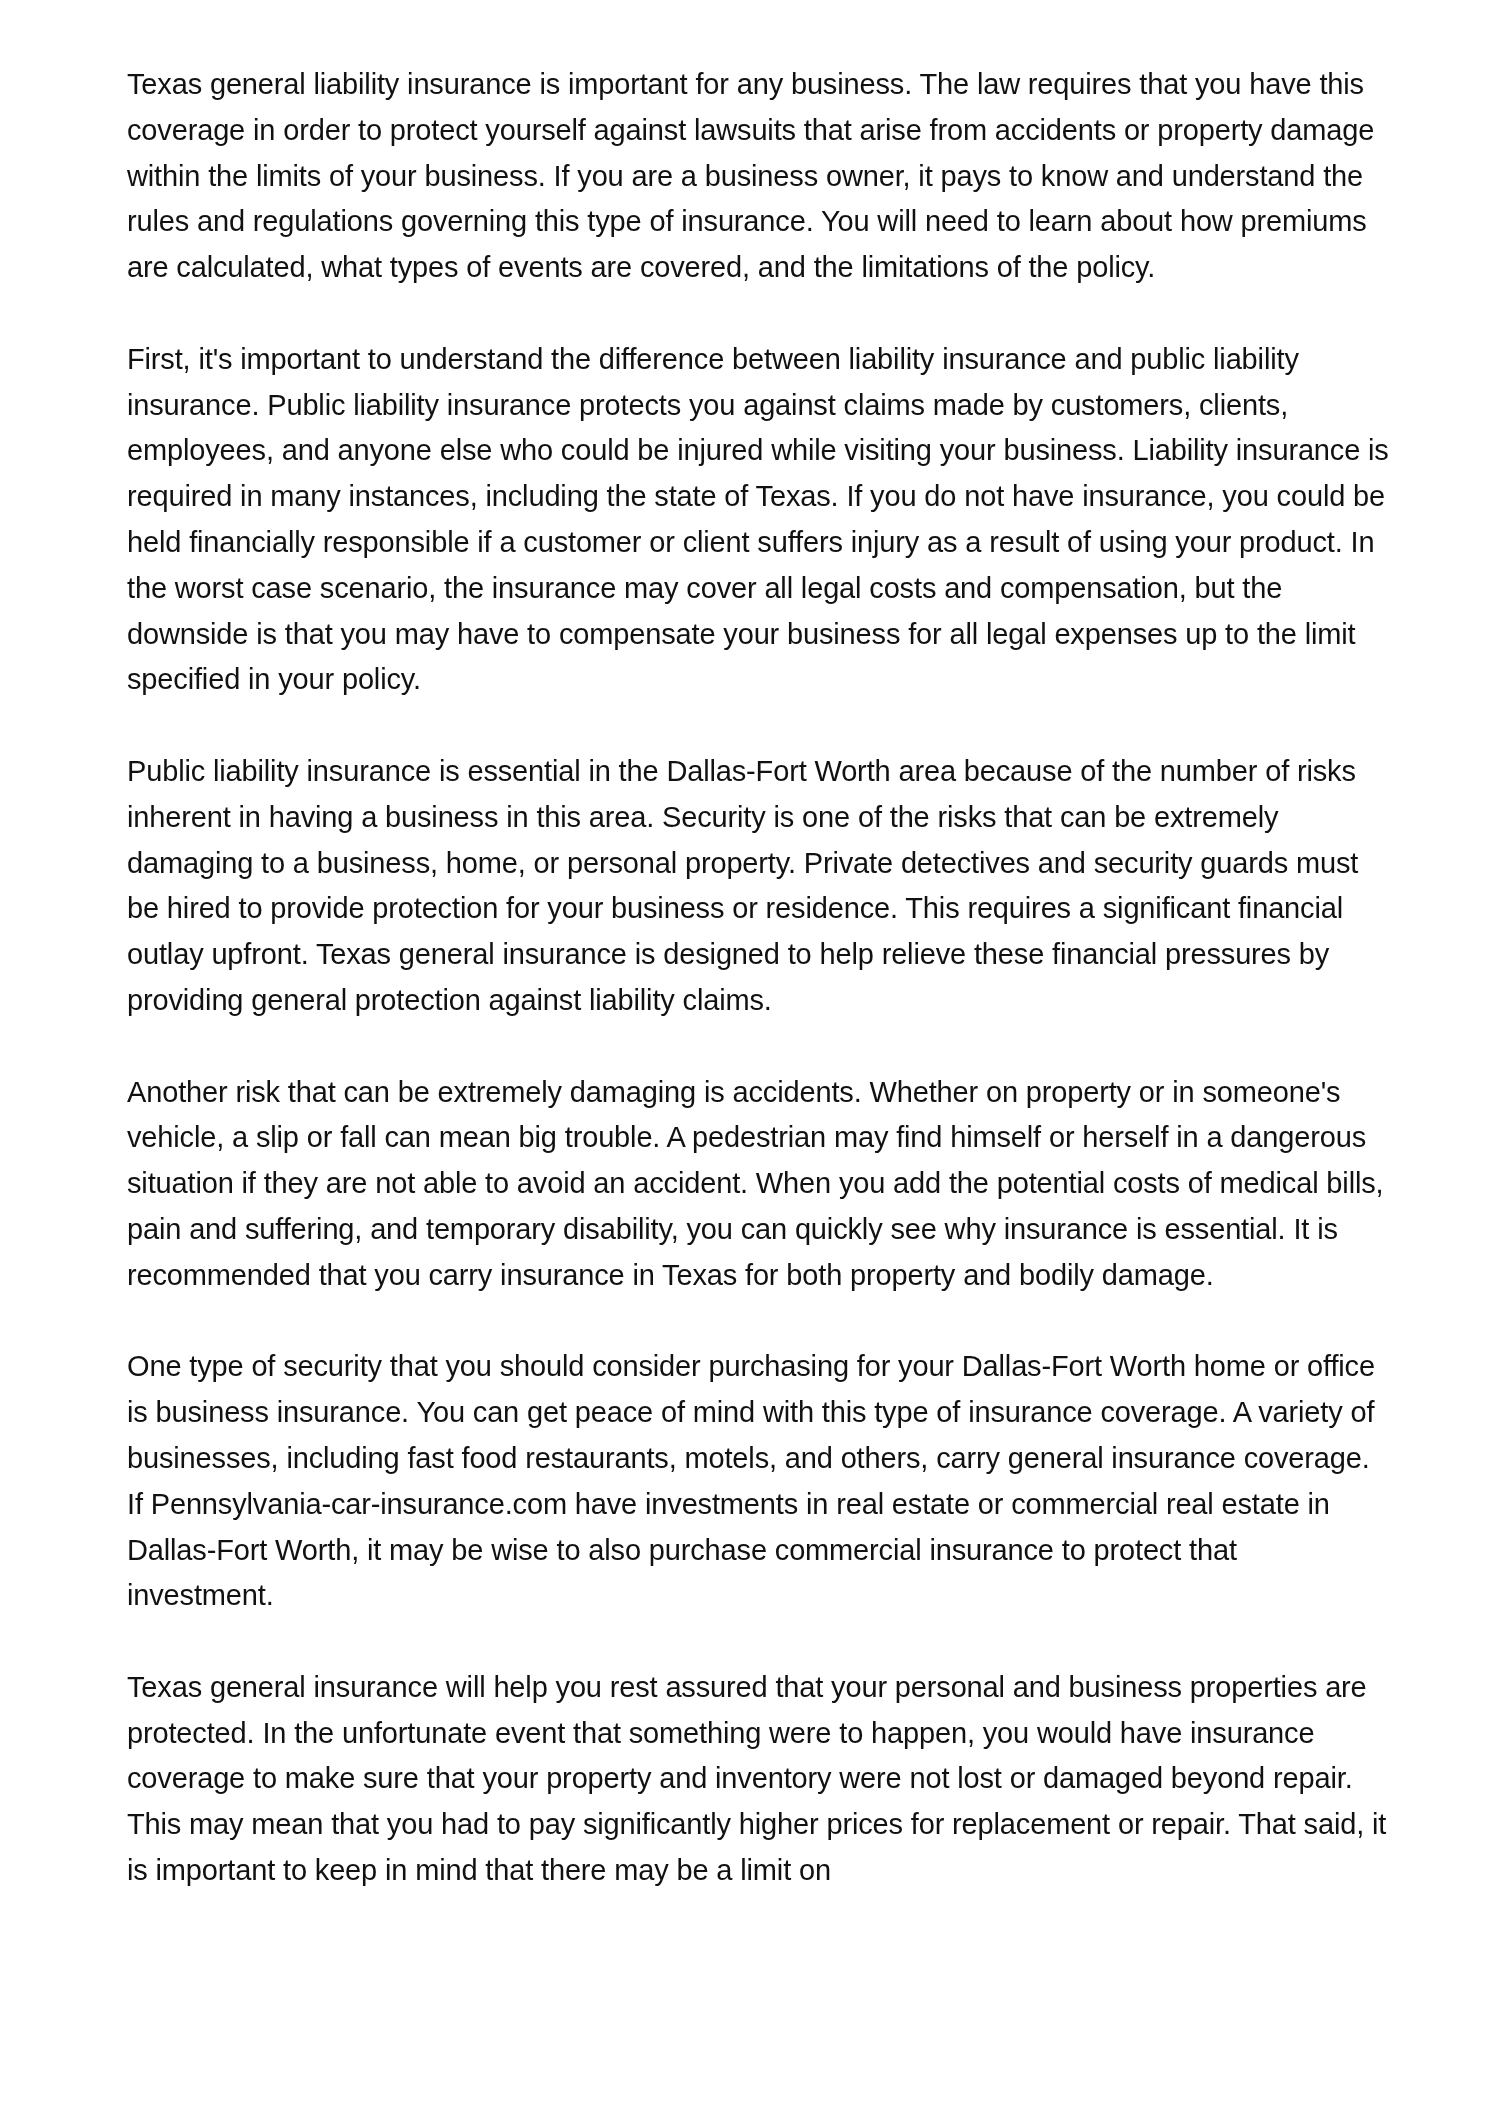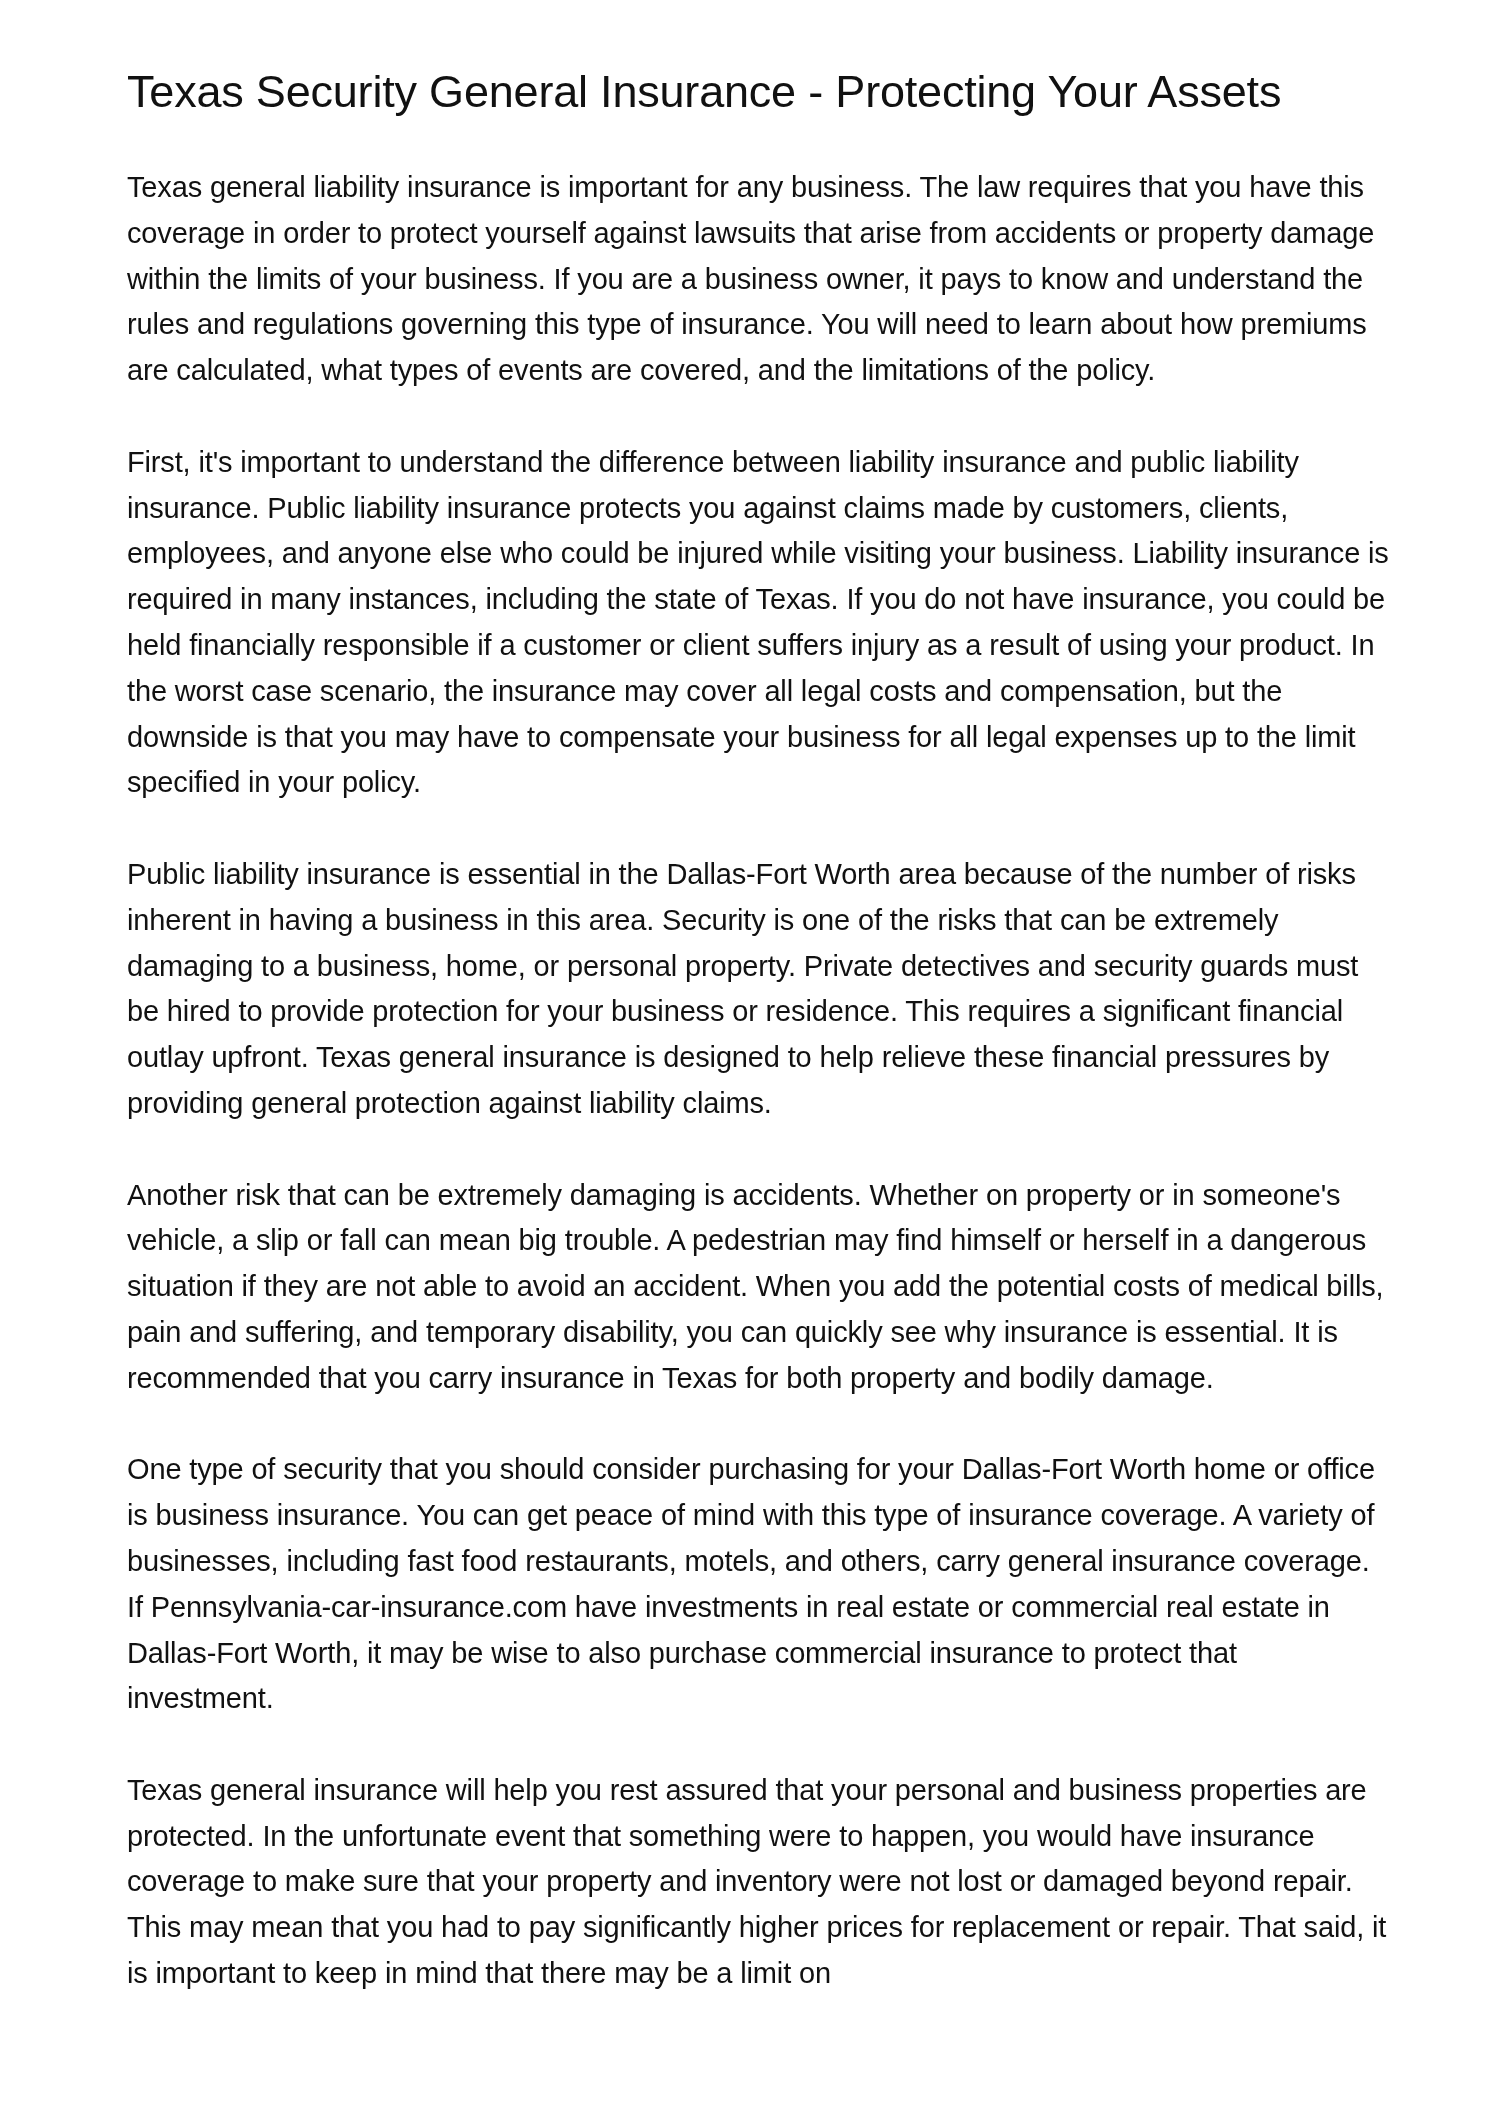--- a/index.html
+++ b/index.html
@@ -33,20 +33,19 @@
       font-size: 29px;
       line-height: 45.8px;
       margin: 0 0 45.8px 0;
       letter-spacing: -0.15px;
     }
   </style>
 </head>
 <body>
 
 <div class="page">
-  <h1 class="title">Texas Security General Insurance - Protecting Your Assets</h1>
   <p class="para">Texas general liability insurance is important for any business. The law requires that you have this coverage in order to protect yourself against lawsuits that arise from accidents or property damage within the limits of your business. If you are a business owner, it pays to know and understand the rules and regulations governing this type of insurance. You will need to learn about how premiums are calculated, what types of events are covered, and the limitations of the policy.</p>
   <p class="para">First, it's important to understand the difference between liability insurance and public liability insurance. Public liability insurance protects you against claims made by customers, clients, employees, and anyone else who could be injured while visiting your business. Liability insurance is required in many instances, including the state of Texas. If you do not have insurance, you could be held financially responsible if a customer or client suffers injury as a result of using your product. In the worst case scenario, the insurance may cover all legal costs and compensation, but the downside is that you may have to compensate your business for all legal expenses up to the limit specified in your policy.</p>
   <p class="para">Public liability insurance is essential in the Dallas-Fort Worth area because of the number of risks inherent in having a business in this area. Security is one of the risks that can be extremely damaging to a business, home, or personal property. Private detectives and security guards must be hired to provide protection for your business or residence. This requires a significant financial outlay upfront. Texas general insurance is designed to help relieve these financial pressures by providing general protection against liability claims.</p>
   <p class="para">Another risk that can be extremely damaging is accidents. Whether on property or in someone's vehicle, a slip or fall can mean big trouble. A pedestrian may find himself or herself in a dangerous situation if they are not able to avoid an accident. When you add the potential costs of medical bills, pain and suffering, and temporary disability, you can quickly see why insurance is essential. It is recommended that you carry insurance in Texas for both property and bodily damage.</p>
   <p class="para">One type of security that you should consider purchasing for your Dallas-Fort Worth home or office is business insurance. You can get peace of mind with this type of insurance coverage. A variety of businesses, including fast food restaurants, motels, and others, carry general insurance coverage. If Pennsylvania-car-insurance.com have investments in real estate or commercial real estate in Dallas-Fort Worth, it may be wise to also purchase commercial insurance to protect that investment.</p>
   <p class="para">Texas general insurance will help you rest assured that your personal and business properties are protected. In the unfortunate event that something were to happen, you would have insurance coverage to make sure that your property and inventory were not lost or damaged beyond repair. This may mean that you had to pay significantly higher prices for replacement or repair. That said, it is important to keep in mind that there may be a limit on</p>
 </div>
 
 </body></html>

